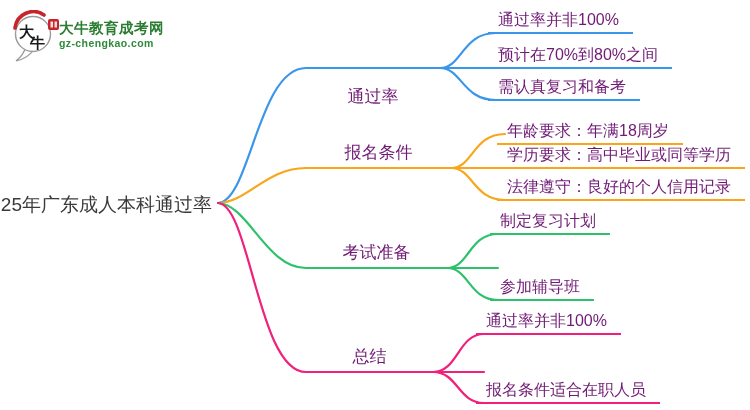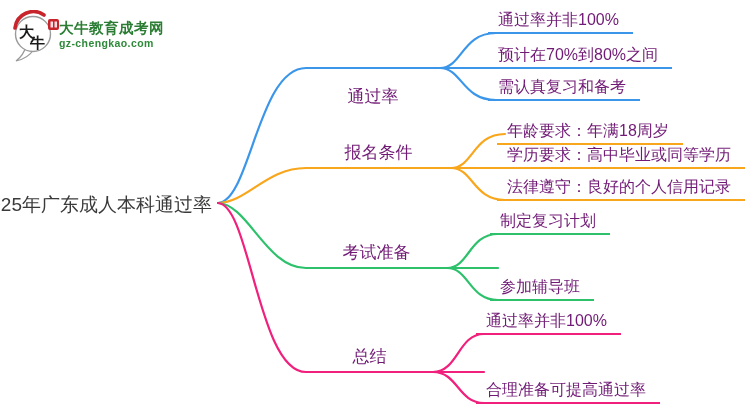--- a/index.html
+++ b/index.html
@@ -83,21 +83,21 @@
   <div class="node leaf b-blue" style="left:488px;top:77px;">需认真复习和备考</div>
 
   <div class="node leaf b-orange" style="left:497px;top:111px;margin-top:10px;">年龄要求：年满18周岁</div>
   <div class="node leaf b-orange" style="left:497px;top:145px;">学历要求：高中毕业或同等学历</div>
   <div class="node leaf b-orange" style="left:497px;top:177px;">法律遵守：良好的个人信用记录</div>
 
   <div class="node leaf b-green" style="left:490px;top:211px;text-align:right;">制定复习计划</div>
   <div class="node leaf b-green" style="left:490px;top:277px;">参加辅导班</div>
 
   <div class="node leaf b-pink" style="left:476px;top:311px;">通过率并非100%</div>
-  <div class="node leaf b-pink" style="left:476px;top:380px;">合理准备可提高通过率</div>
+  <div class="node leaf b-pink" style="left:476px;top:380px;">报名条件适合在职人员</div>
 
   <div class="logo">
     <svg class="logo-icon" width="50" height="52" viewBox="0 0 50 52">
 
       <path d="M14,36 C12,44 8,48 4,51 C13,49 19,44 22,39 Z" fill="#ffffff" stroke="#9a9a9a" stroke-width="1.2"></path>
 
       <circle cx="21" cy="24" r="17.5" fill="#ffffff" stroke="#9a9a9a" stroke-width="1.4"></circle>
 
       <path d="M3,18 A18.5,18.5 0 0 1 32,5" fill="none" stroke="#C8242C" stroke-width="3.6" stroke-linecap="round"></path>
 

